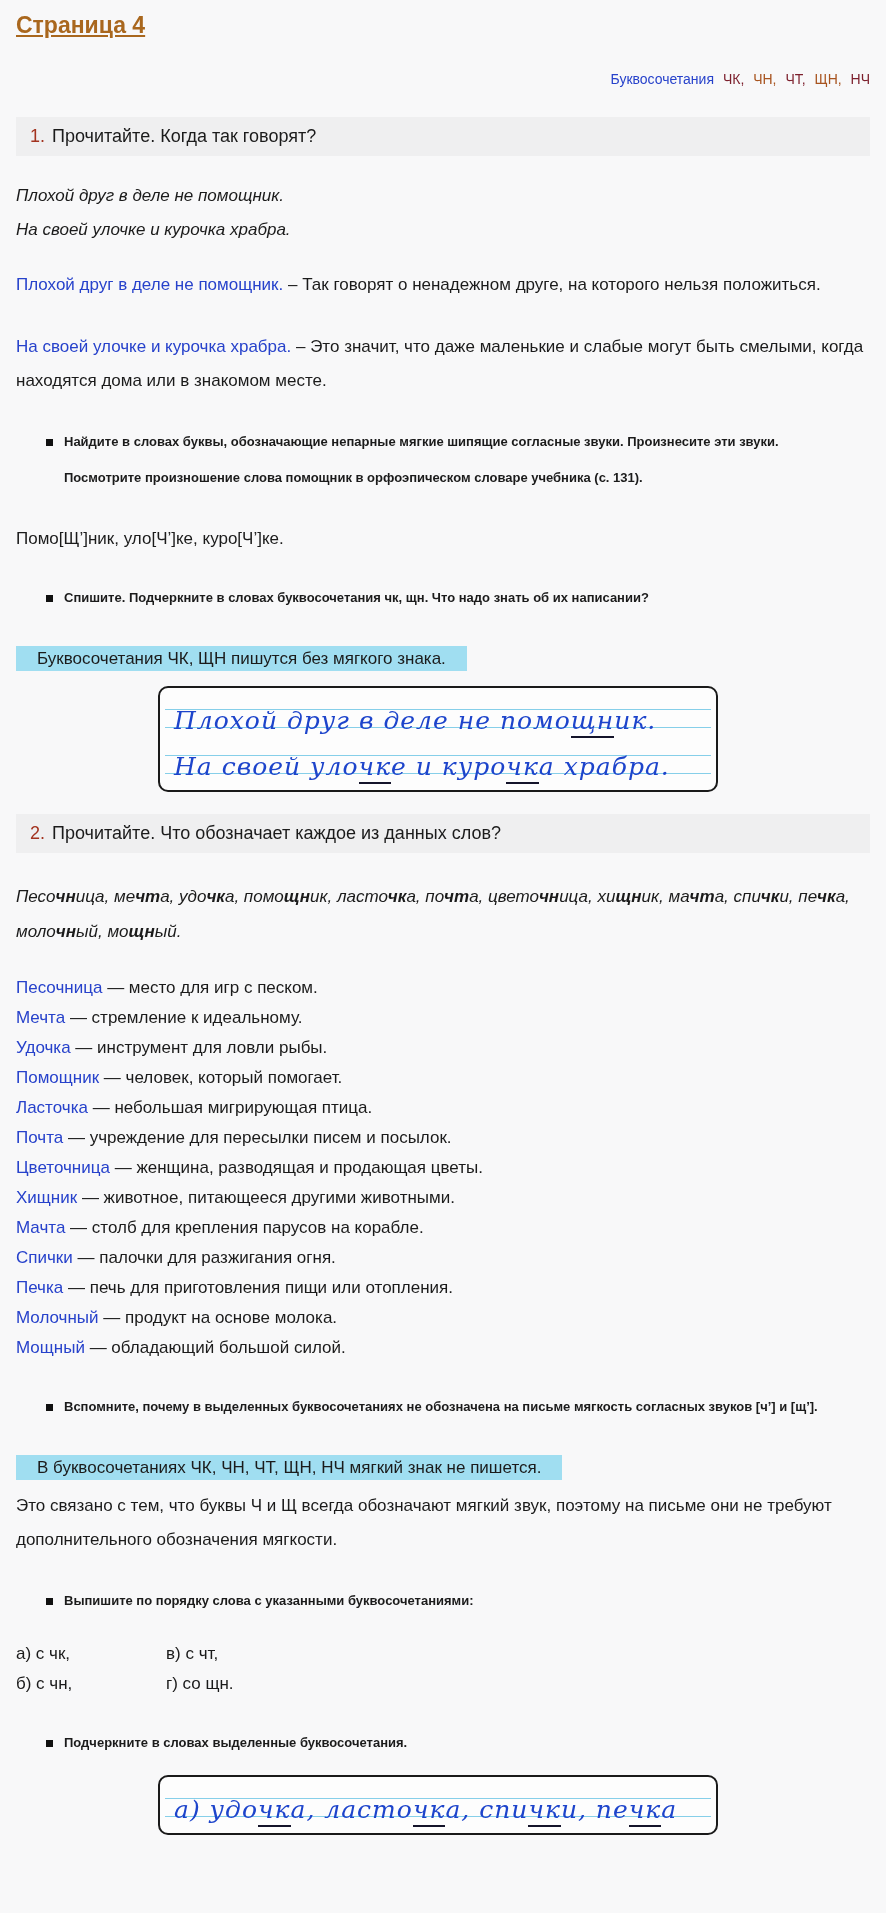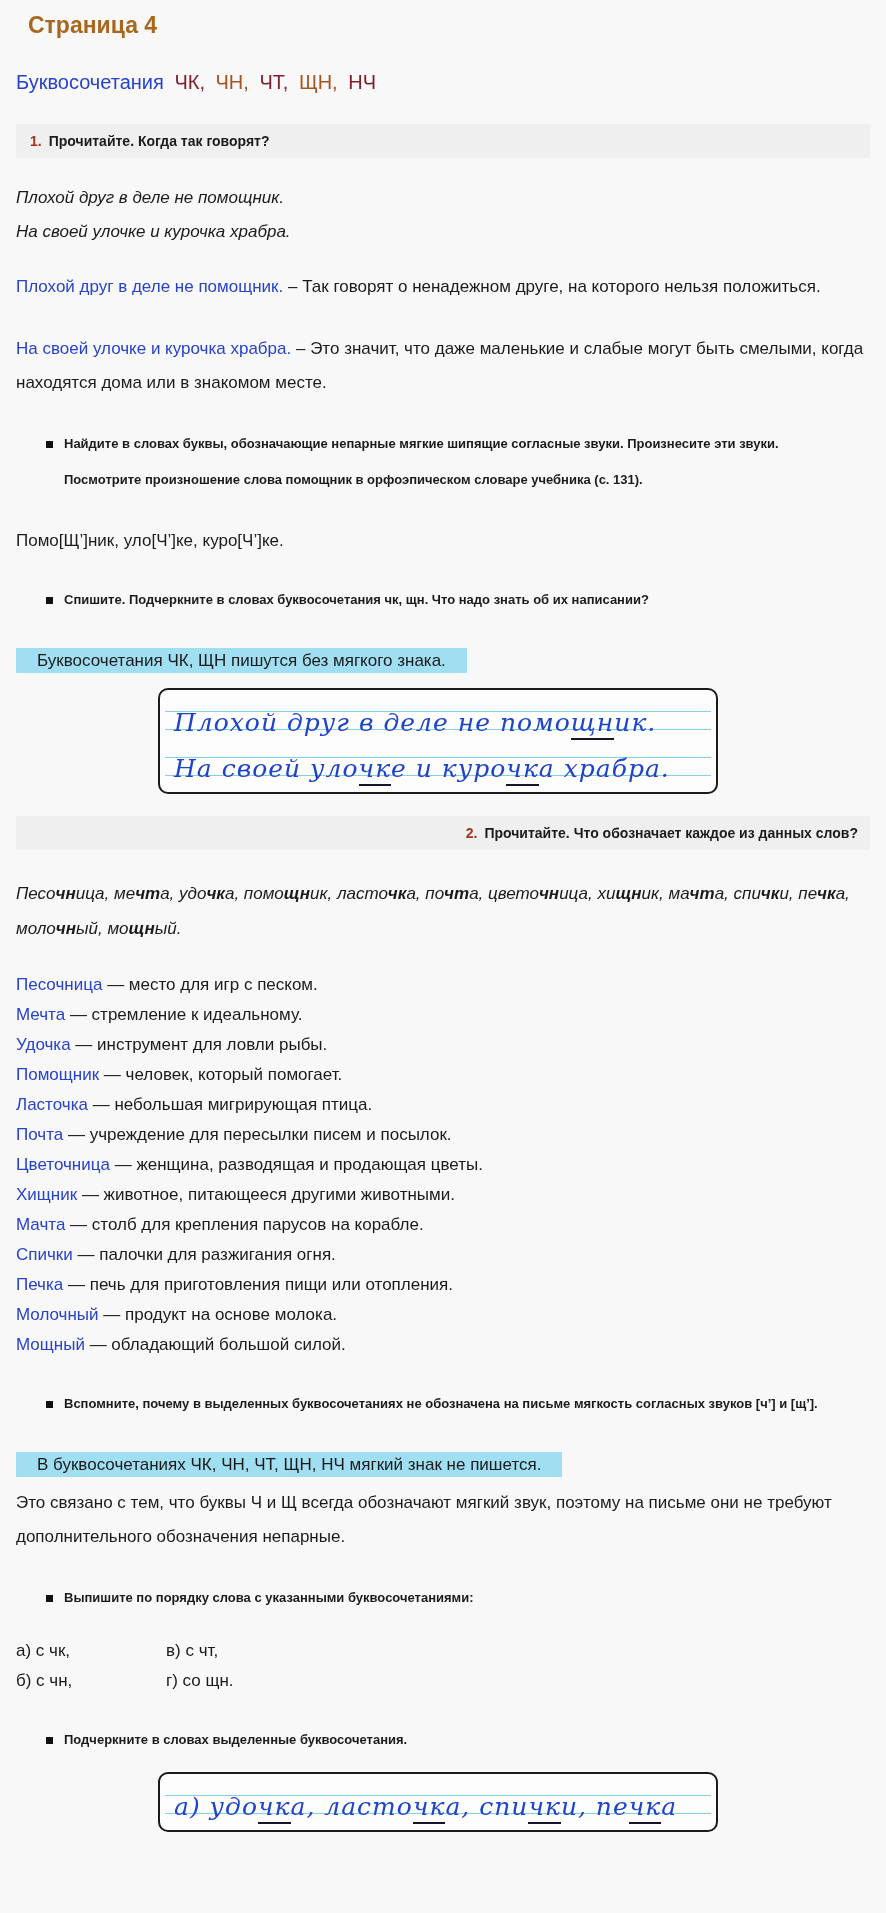--- a/index.html
+++ b/index.html
@@ -19,42 +19,43 @@
   body{
     width:886px;
     background:#f8f8f9;
     color:#1b1b1b;
     font-family:"Liberation Sans", sans-serif;
     font-size:17px;
   }
   .page{padding:0 16px 30px 16px;}
 
   .page-title{
-    margin:12px 0 0 12px;
+    margin:12px 0 0 0;
     font-size:23px;
     font-weight:bold;
     color:var(--accent-heading,#a9671e);
+    text-decoration:underline;
   }
 
   .lesson-title{
     margin-top:32px;
-    text-align:left;
-    font-size:20px;
+    text-align:right;
+    font-size:14px;
   }
   .lesson-title .prefix{color:var(--text-blue,#2742cb);}
   .lesson-title .combo{margin-left:5px;}
   .lesson-title .combo:nth-of-type(odd){color:var(--combo-a,#a8541f);}
   .lesson-title .combo:nth-of-type(even){color:var(--combo-b,#7c1f2c);}
 
   .ex-header{
     margin-top:30px;
     background:var(--bar-bg,#efeff0);
     padding:9px 12px 9px 14px;
-    font-size:14px;
-    font-weight:bold;
+    font-size:18px;
+    font-weight:normal;
   }
   .ex-header .num{color:var(--accent-number,#a3331f); margin-right:7px;}
 
   .proverbs{margin-top:30px; font-style:italic;}
   .proverbs p{margin:0 0 14px 0; line-height:20px;}
 
   .expl{margin:28px 0 0 0; line-height:34px;}
   .blue{color:var(--text-blue,#2742cb);}
 
   .task{
@@ -185,21 +186,21 @@
 
   <div class="hw-box">
     <div class="hw-row">
       <span class="hw-text">Плохой друг в деле не помо<span class="ul">щн</span>ик.</span>
     </div>
     <div class="hw-row">
       <span class="hw-text">На своей уло<span class="ul">чк</span>е и куро<span class="ul">чк</span>а храбра.</span>
     </div>
   </div>
 
-  <div class="ex-header" style="margin-top:22px;text-align:right;">
+  <div class="ex-header" style="margin-top:22px;">
     <span class="num">2.</span><span>Прочитайте. Что обозначает каждое из данных слов?</span>
   </div>
 
   <p class="word-list">Песо<b>чн</b>ица, ме<b>чт</b>а, удо<b>чк</b>а, помо<b>щн</b>ик, ласто<b>чк</b>а, по<b>чт</b>а, цвето<b>чн</b>ица, хи<b>щн</b>ик, ма<b>чт</b>а, спи<b>чк</b>и, пе<b>чк</b>а, моло<b>чн</b>ый, мо<b>щн</b>ый.</p>
 
   <div class="defs">
     <p class="def"><span class="blue">Песочница</span> <span>— место для игр с песком.</span></p>
     <p class="def"><span class="blue">Мечта</span> <span>— стремление к идеальному.</span></p>
     <p class="def"><span class="blue">Удочка</span> <span>— инструмент для ловли рыбы.</span></p>
     <p class="def"><span class="blue">Помощник</span> <span>— человек, который помогает.</span></p>
@@ -215,21 +216,21 @@
   </div>
 
   <div class="task">
     <span class="bullet"></span>
     <div>Вспомните, почему в выделенных буквосочетаниях не обозначена на письме мягкость согласных звуков [ч’] и [щ’].</div>
   </div>
 
   <p class="rule">
     <span class="hl">В буквосочетаниях ЧК, ЧН, ЧТ, ЩН, НЧ мягкий знак не пишется.</span>
   </p>
-  <p class="rule-note">Это связано с тем, что буквы Ч и Щ всегда обозначают мягкий звук, поэтому на письме они не требуют дополнительного обозначения непарные.</p>
+  <p class="rule-note">Это связано с тем, что буквы Ч и Щ всегда обозначают мягкий звук, поэтому на письме они не требуют дополнительного обозначения мягкости.</p>
 
   <div class="task">
     <span class="bullet"></span>
     <div>Выпишите по порядку слова с указанными буквосочетаниями:</div>
   </div>
 
   <div class="options">
     <span>а) с чк,</span>
     <span>в) с чт,</span>
     <span>б) с чн,</span>

